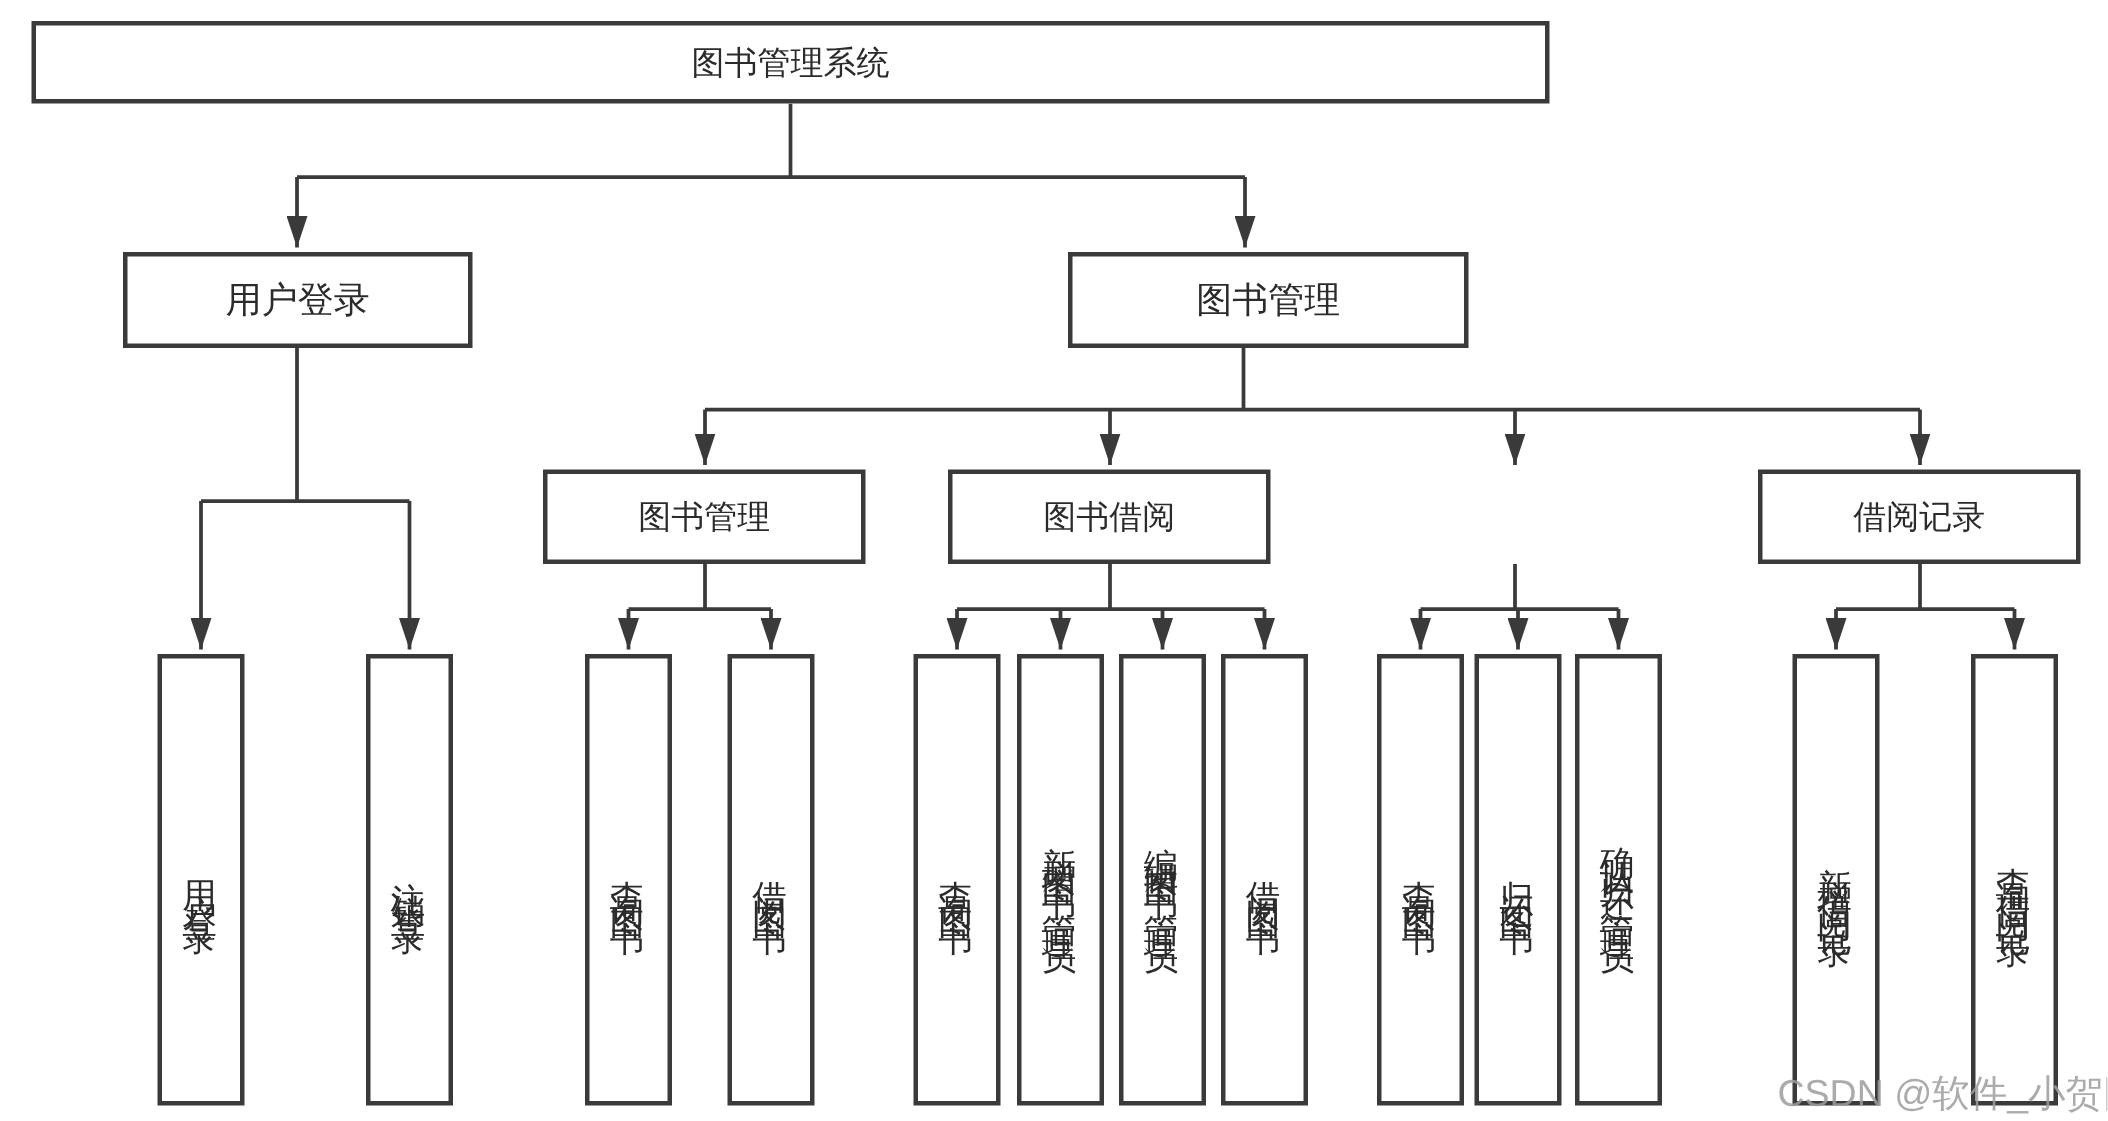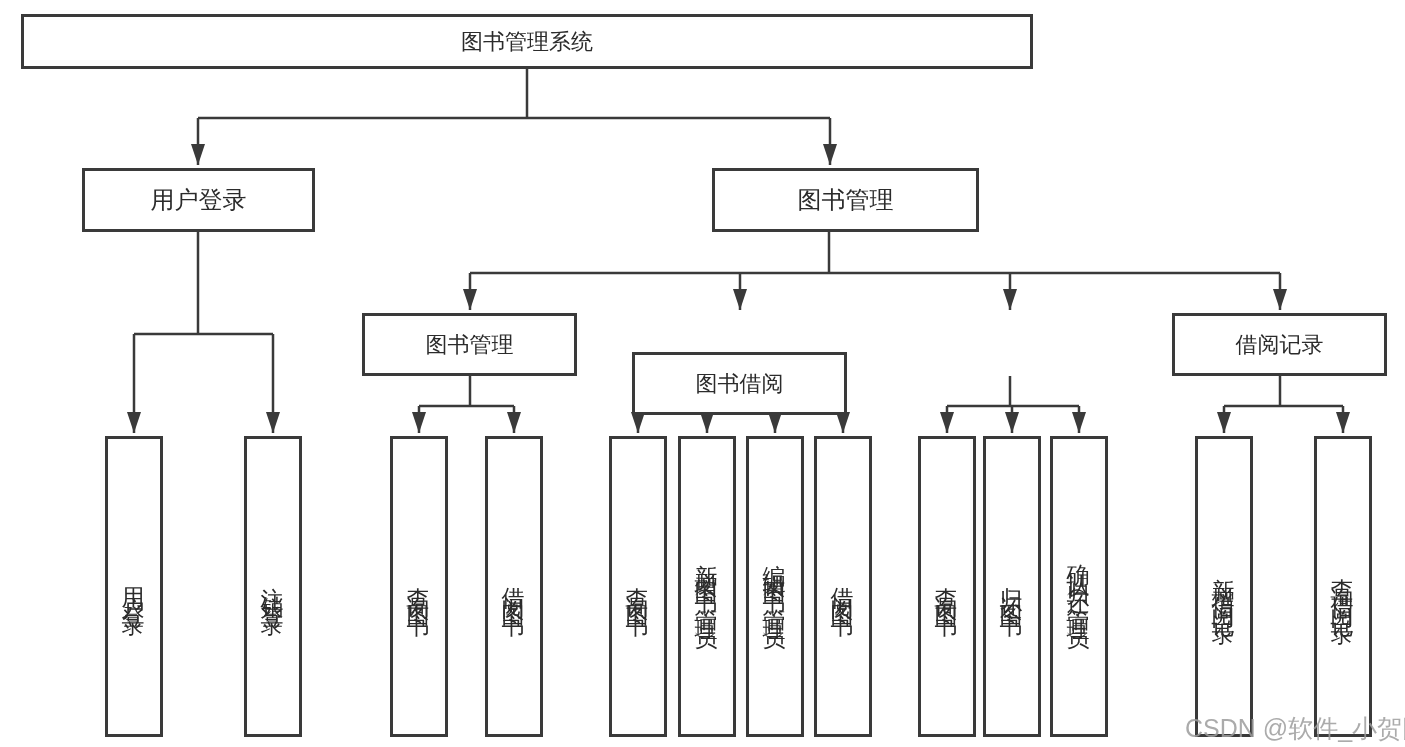--- a/index.html
+++ b/index.html
@@ -29,21 +29,21 @@
     align-items:center;
     justify-content:center;
     text-align:center;
   }
   .node-root{left:21px;top:14px;width:1012px;height:55px;font-size:22px;}
   .node-l2{top:168px;height:64px;font-size:24px;}
   .node-l2.user-login{left:82px;width:233px;}
   .node-l2.book-mgmt{left:712px;width:267px;}
   .node-l3{top:313px;height:63px;width:215px;font-size:22px;}
   .node-l3.c1{left:362px;}
-  .node-l3.c2{left:632px;margin-top:39px;}
+  .node-l3.c2{left:632px;}
   .node-l3.c3{left:902px;}
   .node-l3.c4{left:1172px;}
   .leaf{top:436px;height:301px;width:58px;}
   .leaf .vtext{
     writing-mode:vertical-rl;
     text-orientation:mixed;
     font-size:23px;
     letter-spacing:9px;
     white-space:nowrap;
   }

